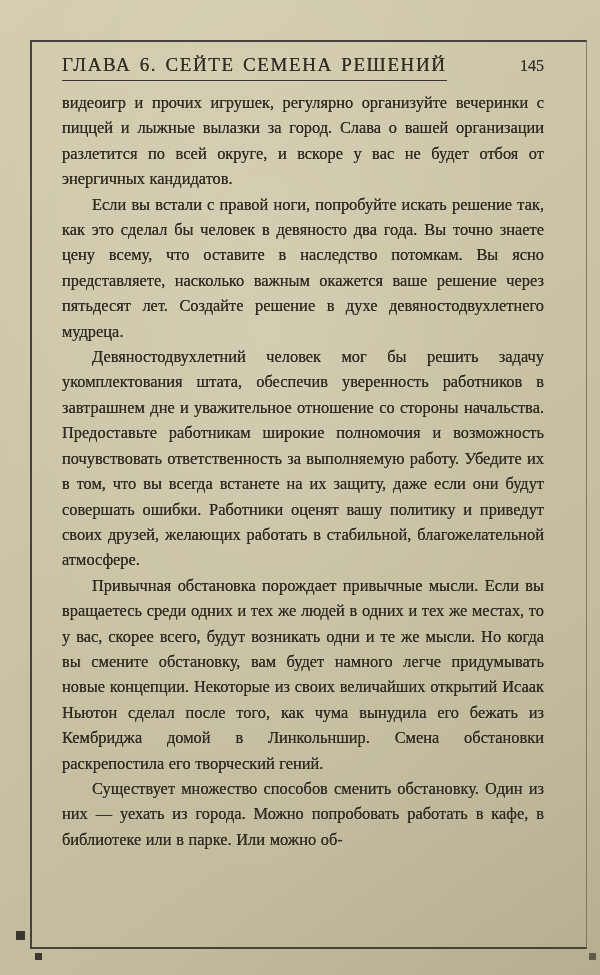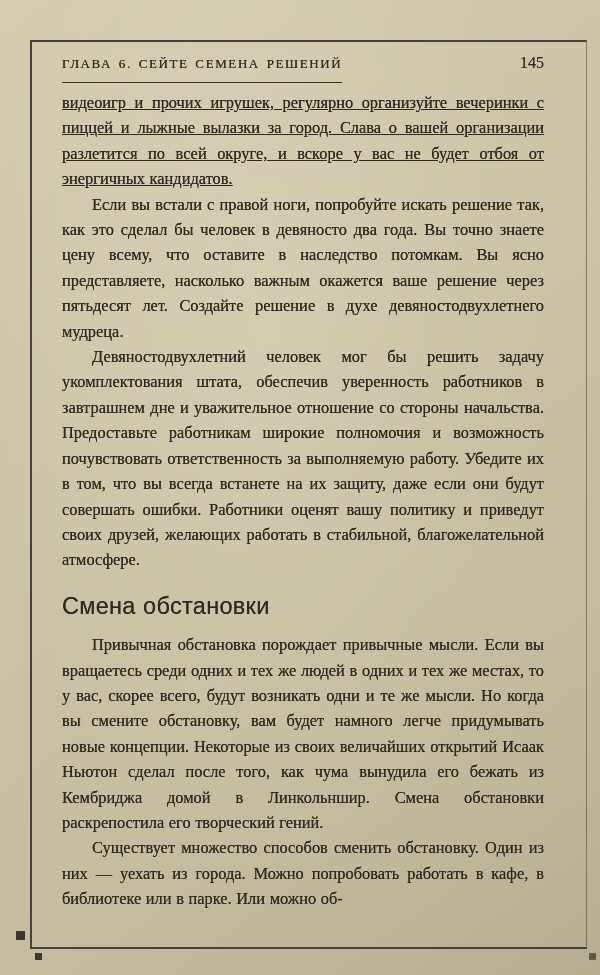--- a/index.html
+++ b/index.html
@@ -43,26 +43,26 @@
   .running-header {
     position: absolute;
     left: 62px;
     right: 56px;
     top: 54px;
     display: flex;
     justify-content: space-between;
     align-items: baseline;
   }
   .chapter-title {
-    font-size: 13px;
+    font-size: 19px;
     letter-spacing: 1.6px;
     word-spacing: 2px;
     color: #322d24;
     border-bottom: 1.5px solid #3b362d;
-    padding-bottom: 10px;
+    padding-bottom: 4px;
     text-shadow: 0 0 0.6px rgba(45,40,30,0.85);
     white-space: nowrap;
   }
   .page-number {
     font-size: 16px;
     color: #322d24;
     text-shadow: 0 0 0.5px rgba(45,40,30,0.7);
     text-align: right;
   }
 
@@ -76,21 +76,20 @@
     line-height: 25.4px;
     text-shadow: 0 0 0.6px rgba(46,42,33,0.9);
     word-spacing: 0.5px;
   }
   .text-block p {
     margin: 0;
     text-indent: 30px;
   }
   .text-block p.continued {
     text-indent: 0;
-    text-decoration: underline;
   }
   .section-heading {
     font-family: "Liberation Sans", "DejaVu Sans", sans-serif;
     font-weight: normal;
     font-size: 23.5px;
     letter-spacing: 0.3px;
     color: #2e2a21;
     margin: 21px 0 13px 0;
     text-align: left;
     text-indent: 0;
@@ -110,19 +109,18 @@
   <div class="running-header">
     <span class="chapter-title">ГЛАВА 6. СЕЙТЕ СЕМЕНА РЕШЕНИЙ</span>
     <span class="page-number">145</span>
   </div>
 
   <div class="text-block">
     <p class="continued">видеоигр и прочих игрушек, регулярно организуйте вечеринки с пиццей и лыжные вылазки за город. Слава о вашей организации разлетится по всей округе, и вскоре у вас не будет отбоя от энергичных кандидатов.</p>
     <p>Если вы встали с правой ноги, попробуйте искать решение так, как это сделал бы человек в девяносто два года. Вы точно знаете цену всему, что оставите в наследство потомкам. Вы ясно представляете, насколько важным окажется ваше решение через пятьдесят лет. Создайте решение в духе девяностодвухлетнего мудреца.</p>
     <p>Девяностодвухлетний человек мог бы решить задачу укомплектования штата, обеспечив уверенность работников в завтрашнем дне и уважительное отношение со стороны начальства. Предоставьте работникам широкие полномочия и возможность почувствовать ответственность за выполняемую работу. Убедите их в том, что вы всегда встанете на их защиту, даже если они будут совершать ошибки. Работники оценят вашу политику и приведут своих друзей, желающих работать в стабильной, благожелательной атмосфере.</p>
 
-    <h2 class="section-heading">Смена обстановки</h2>
 
     <p>Привычная обстановка порождает привычные мысли. Если вы вращаетесь среди одних и тех же людей в одних и тех же местах, то у вас, скорее всего, будут возникать одни и те же мысли. Но когда вы смените обстановку, вам будет намного легче придумывать новые концепции. Некоторые из своих величайших открытий Исаак Ньютон сделал после того, как чума вынудила его бежать из Кембриджа домой в Линкольншир. Смена обстановки раскрепостила его творческий гений.</p>
     <p>Существует множество способов сменить обстановку. Один из них — уехать из города. Можно попробовать работать в кафе, в библиотеке или в парке. Или можно об-</p>
   </div>
 
 </div>
 
 </body></html>

